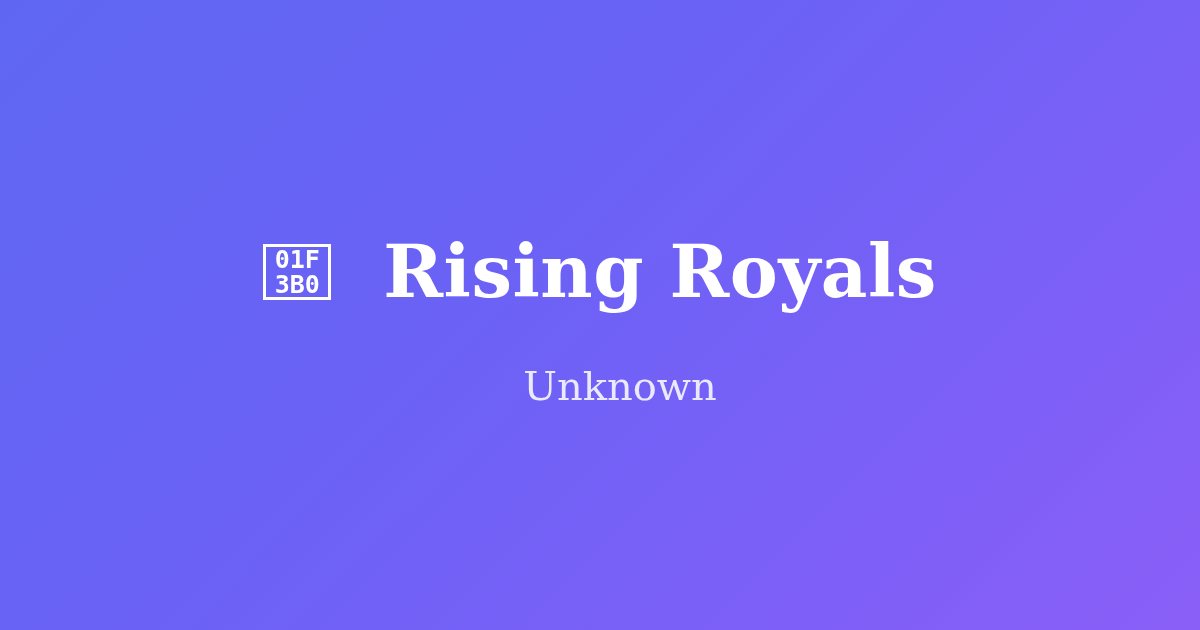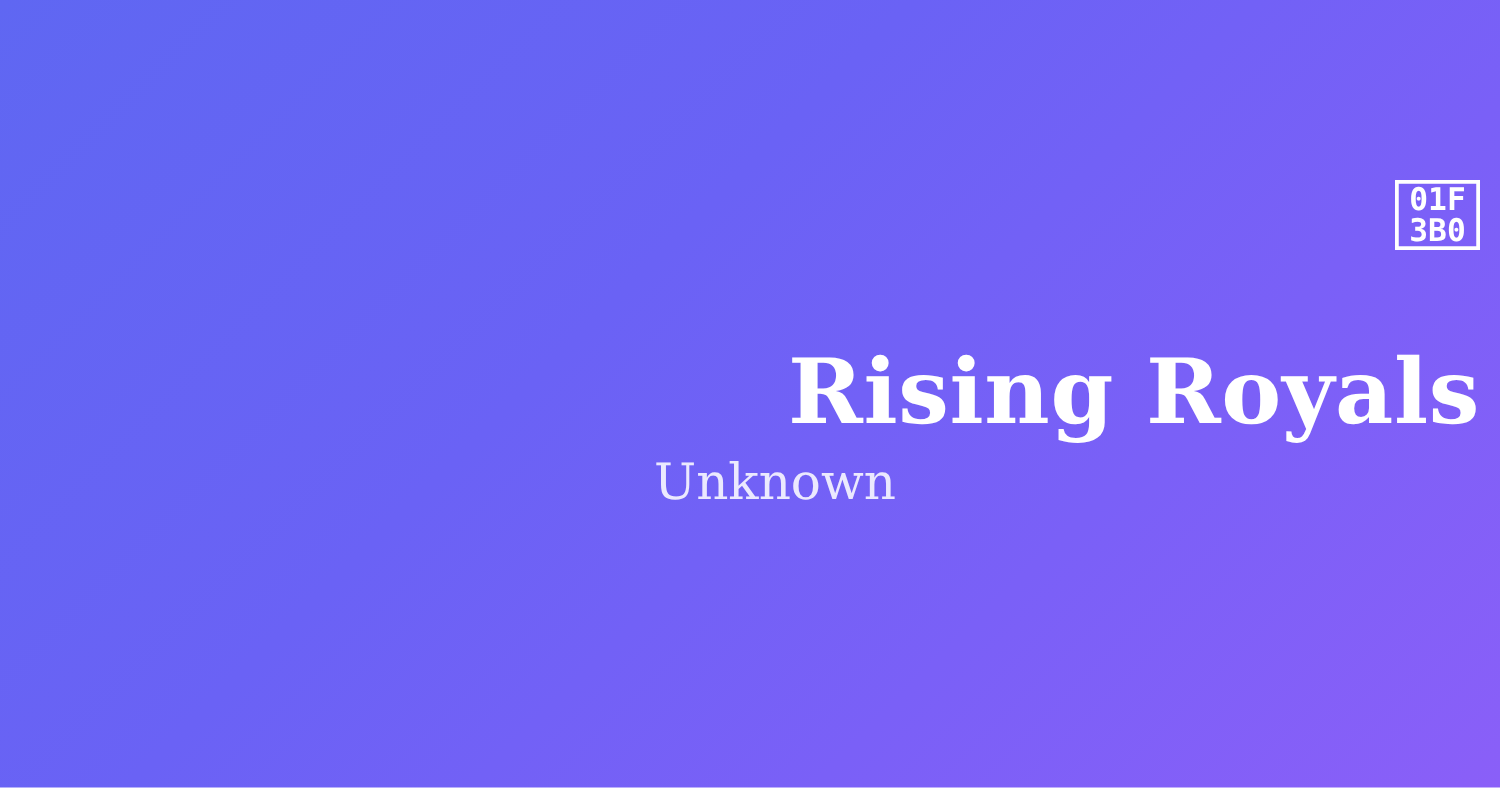--- a/index.html
+++ b/index.html
@@ -24,24 +24,24 @@
     align-items: center;
     justify-content: flex-start;
     overflow: hidden;
   }
 
   
   .title-row {
     position: absolute;
     top: 232px;
     left: 0;
-    right: 16px;
+    right: 0;
     display: flex;
-    flex-direction: column;
-    align-items: flex-end;
+    flex-direction: row;
+    align-items: center;
     justify-content: center;
     gap: 26px;
     height: 80px;
   }
 
   .tofu-glyph {
     display: inline-flex;
     flex-direction: column;
     align-items: center;
     justify-content: center;

